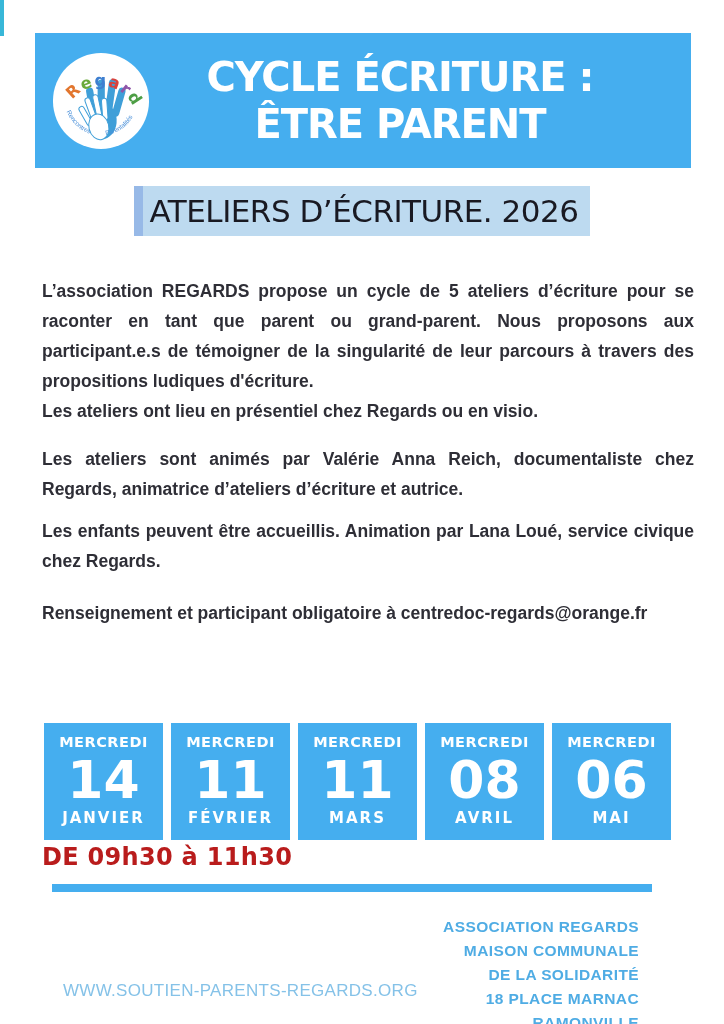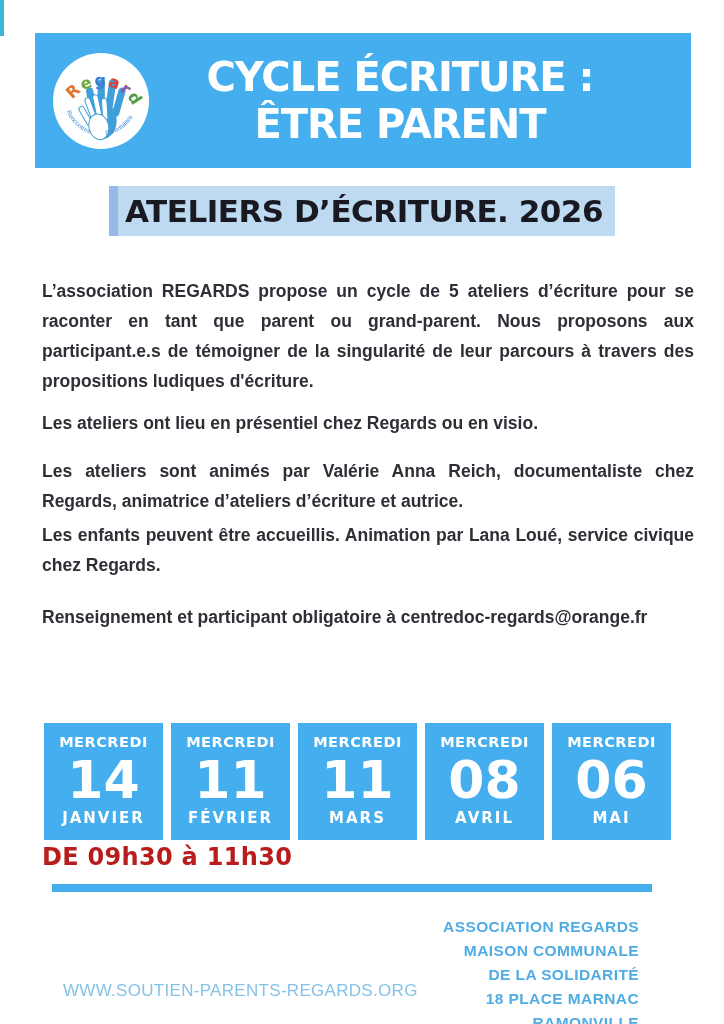--- a/index.html
+++ b/index.html
@@ -30,33 +30,33 @@
     font-weight:800;font-size:40px;line-height:47px;letter-spacing:-1px;
   }
 
   
   .subtitle-row{position:absolute;left:0;top:186px;width:100%;text-align:center;}
   .subtitle{
     display:inline-block;
     background:linear-gradient(90deg,#97B9E7 0 9px,var(--highlight-blue) 9px);
     padding:7px 12px 7px 16px;
     font-family:"DejaVu Sans","Liberation Sans",sans-serif;
-    font-weight:700;font-size:31px;letter-spacing:-0.5px;color:#191922;
+    font-weight:400;font-size:31px;letter-spacing:-0.5px;color:#191922;
   }
 
   
   .bodytext{
     position:absolute;left:42px;top:276px;width:652px;
     color:var(--text-dark);font-size:17.5px;font-weight:700;
     line-height:30px;text-align:justify;
   }
   .para{margin:0;}
-  .p1{margin-bottom:12px;}
+  .p1{}
   .p2{margin-bottom:18px;}
-  .p3{margin-bottom:4px;}
+  .p3{margin-bottom:12px;}
   .p4{margin-bottom:22px;}
 
   
   .dates{position:absolute;left:44px;top:723px;display:flex;gap:8px;}
   .card{
     width:119px;height:117px;background:var(--brand-blue);color:#fff;
     display:flex;flex-direction:column;align-items:center;justify-content:space-between;
     padding:11px 0 13px;
     font-family:"DejaVu Sans","Liberation Sans",sans-serif;
   }

